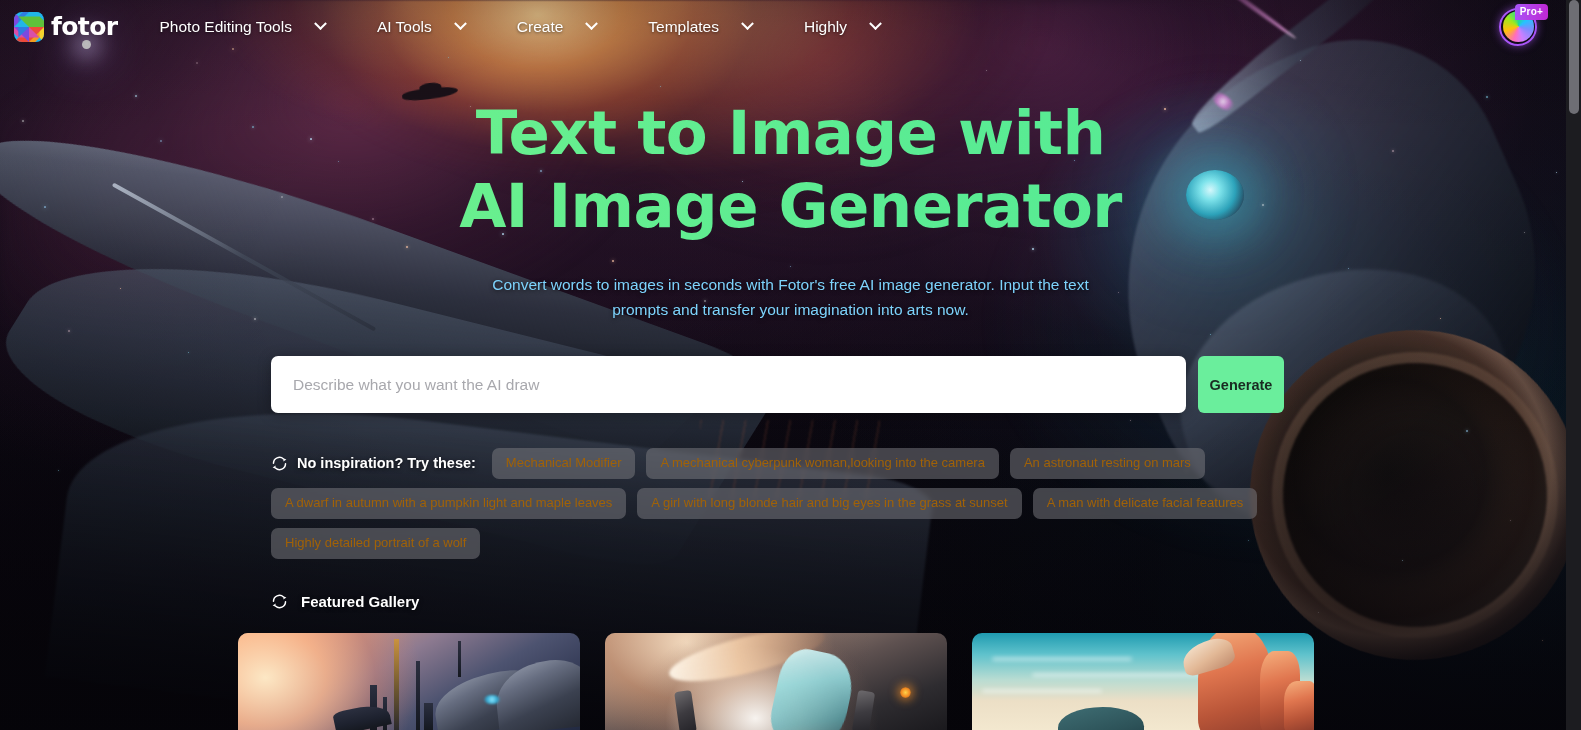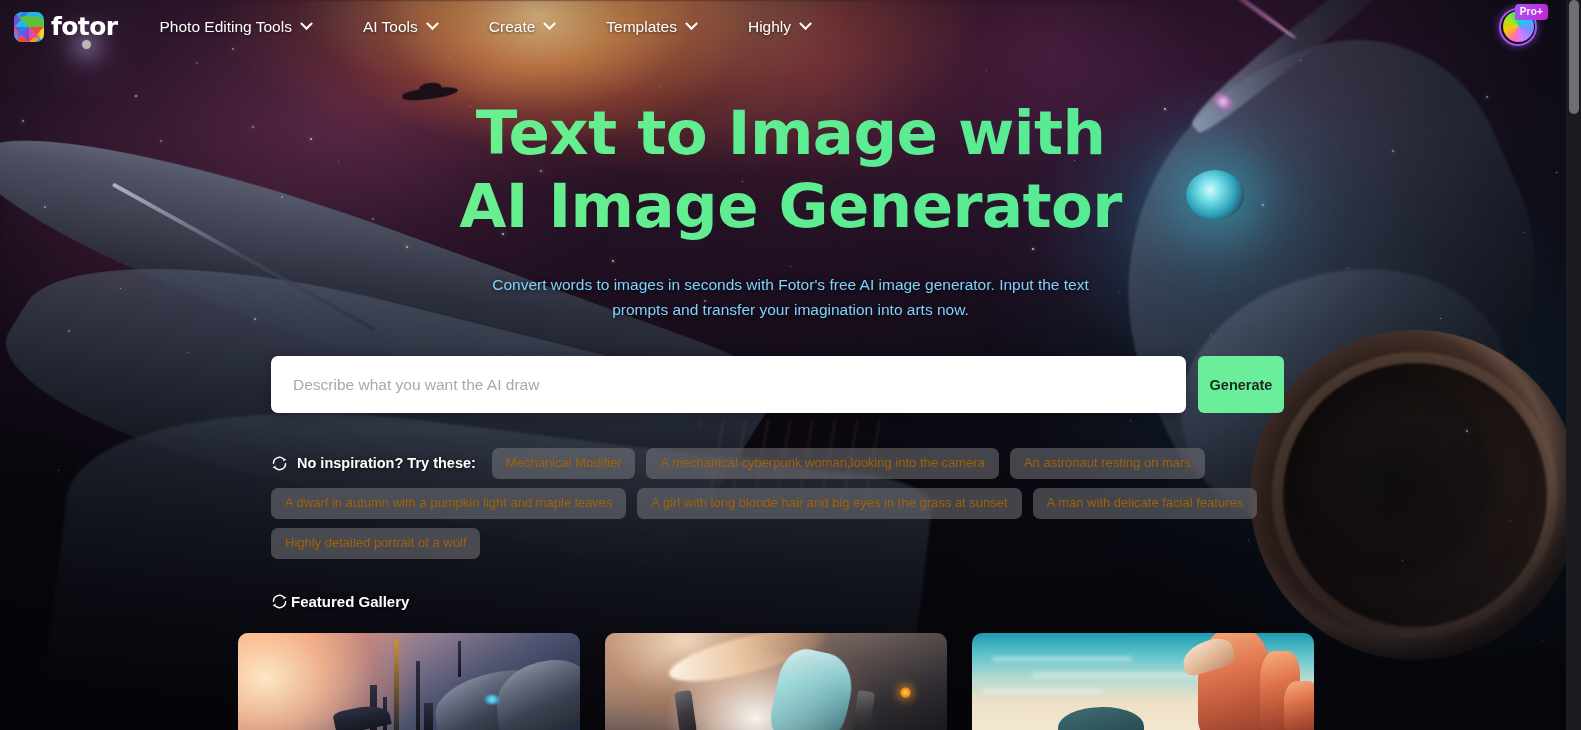--- a/index.html
+++ b/index.html
@@ -274,21 +274,21 @@
   }
 
   .nav-items {
     display: flex;
     align-items: center;
     gap: 0;
   }
   .nav-item {
     display: flex;
     align-items: center;
-    gap: 10px;
+    gap: 24px;
     padding: 0 26px;
     height: 53px;
     color: #ffffff;
     font-size: 15.5px;
     font-weight: 500;
     cursor: pointer;
     white-space: nowrap;
     text-shadow: 0 1px 3px rgba(0,0,0,0.55);
   }
   .chev {
@@ -444,21 +444,21 @@
     backdrop-filter: blur(2px);
     line-height: 1.15;
   }
 
   
   .gallery-head {
     position: absolute;
     left: 271px; top: 593px;
     display: flex;
     align-items: center;
-    gap: 3px;
+    gap: 13px;
     color: #ffffff;
     font-size: 15px;
     font-weight: 700;
     z-index: 30;
     text-shadow: 0 1px 4px rgba(0,0,0,0.7);
     cursor: pointer;
   }
 
   .gallery-row {
     position: absolute;

